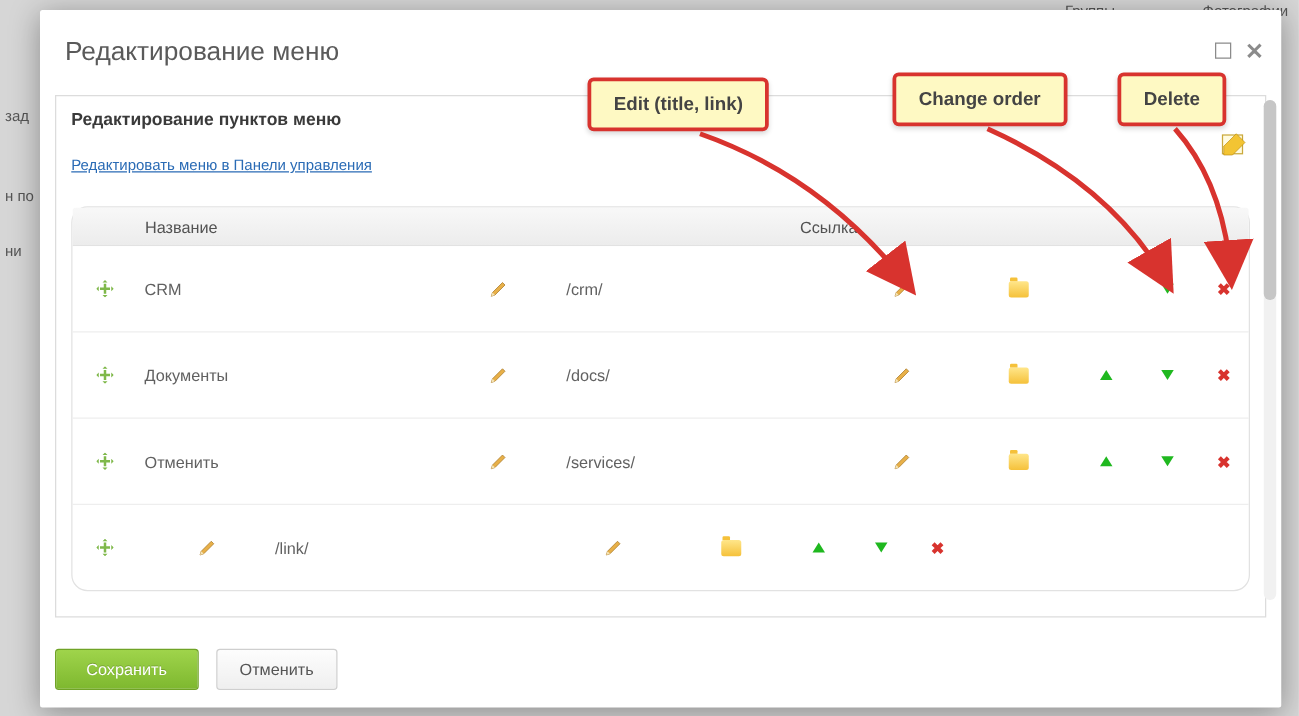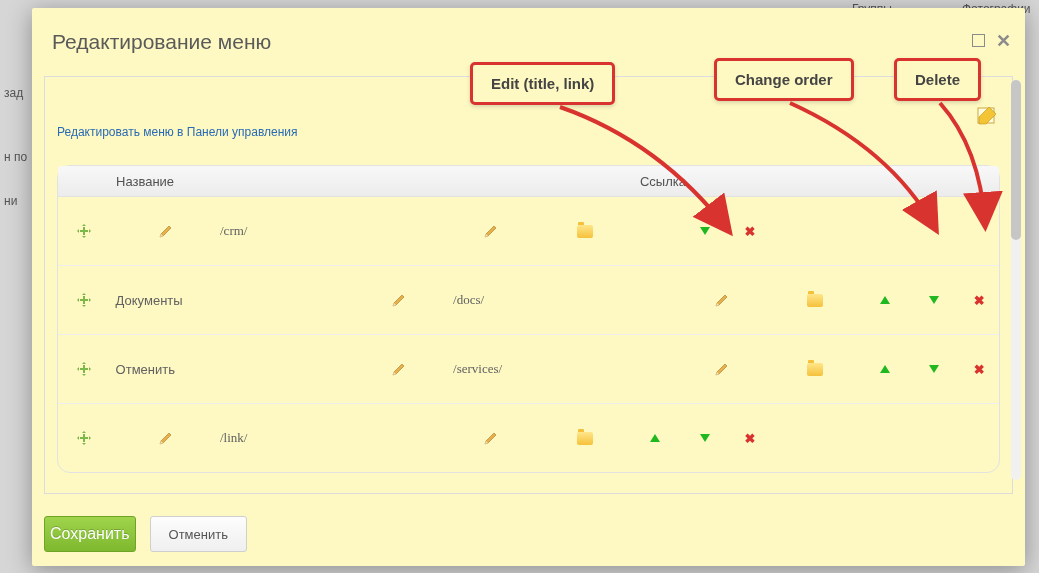--- a/index.html
+++ b/index.html
@@ -1,55 +1,55 @@
 <!DOCTYPE html>
 <html><head>
 <meta charset="utf-8">
 <style>
 html,body{margin:0;padding:0;font-family:Arial,Helvetica,sans-serif;font-size:13px;background:#e8e8e8;width:1039px;height:573px;overflow:hidden}
 .backdrop{position:absolute;inset:0;background:#d6d6d6}
 .bg-text{position:absolute;color:#555;font-size:12px}
-.dialog{position:absolute;left:32px;top:8px;width:993px;height:558px;background:#fef9c3;box-shadow:0 4px 24px rgba(0,0,0,.35);border-radius:2px}
+.dialog{position:absolute;left:32px;top:8px;width:993px;height:558px;background:#ffffff;box-shadow:0 4px 24px rgba(0,0,0,.35);border-radius:2px}
 .dlg-title{position:absolute;left:20px;top:22px;font-size:21px;color:#5a5a5a}
 .dlg-max{position:absolute;right:40px;top:26px;width:11px;height:11px;border:1.5px solid #8b8b8b;cursor:pointer}
 .dlg-close{position:absolute;right:14px;top:22px;font-size:18px;color:#8b8b8b;cursor:pointer;font-weight:bold}
 .inner{position:absolute;left:12px;top:68px;right:12px;bottom:72px;border:1px solid #dcdcdc;overflow:hidden}
 .scrollbar{position:absolute;right:4px;top:72px;width:10px;height:400px}
 .sb-track{position:absolute;inset:0;background:#f1f1f1;border-radius:5px}
 .sb-thumb{position:absolute;left:0;right:0;top:0;height:160px;background:#c6c6c6;border-radius:5px}
 .sect-title{position:absolute;left:12px;top:10px;font-weight:bold;font-size:14px;color:#3a3a3a}
 .sect-sub{position:absolute;left:12px;top:32px;font-size:12px;color:#6a6a6a}
-.sect-link{position:absolute;left:12px;top:48px;font-size:12px;color:#2a6bb5;cursor:pointer}
+.sect-link{position:absolute;left:12px;top:48px;font-size:12px;color:#2a6bb5;text-decoration:underline;cursor:pointer}
 .notepad{position:absolute;right:14px;top:28px;width:22px;height:20px;cursor:pointer}
 .tbl{position:absolute;left:12px;right:12px;top:88px;border:1px solid #e2e2e2;border-radius:13px}
 .thead{display:flex;height:30px;background:linear-gradient(#f8f8f8,#ececec);border-bottom:1px solid #e2e2e2;border-radius:3px 3px 0 0;align-items:center;color:#525252;font-size:13px}
 .th-move{width:52px}
 .th-name{width:270px;padding-left:6px}
 .th-link{width:300px;text-align:right}
 .trow{display:flex;height:68px;align-items:center;border-bottom:1px solid #eee;color:#616161}
 .trow:last-child{border-bottom:none}
 .c-move{width:52px;display:flex;justify-content:center}
 .c-name{width:230px;padding-left:6px}
 .c-edit1{width:110px;display:flex;justify-content:center}
-.c-link{width:220px;font-family:Liberation Serif, serif}
+.c-link{width:220px;font-family:Liberation Sans, sans-serif}
 .c-edit2{width:100px;display:flex;justify-content:center}
 .c-fold{width:90px;display:flex;justify-content:center}
 .c-up{width:50px;display:flex;justify-content:center}
 .c-dn{width:50px;display:flex;justify-content:center}
 .c-del{width:40px;display:flex;justify-content:center}
 .move-handle{width:14px;height:14px;cursor:move}
 .pencil{width:15px;height:15px;cursor:pointer}
 .folder{width:16px;height:13px;background:linear-gradient(#ffe68a,#f5c13a);border-radius:2px;position:relative;cursor:pointer}
 .folder:before{content:"";position:absolute;top:-3px;left:1px;width:6px;height:3px;background:#f5c13a;border-radius:1px 1px 0 0}
 .arr{width:0;height:0;border-left:5px solid transparent;border-right:5px solid transparent;cursor:pointer}
 .arr.up{border-bottom:8px solid #1fb81f}
 .arr.dn{border-top:8px solid #1fb81f}
 .xdel{color:#d8332e;font-weight:bold;font-size:13px;cursor:pointer}
 .footer{position:absolute;left:12px;bottom:14px;display:flex;gap:14px}
-.btn-save{background:linear-gradient(#9fd44b,#7eb82f);color:#fff;border:1px solid #6fa326;padding:8px 5px;border-radius:3px;font-size:16px;cursor:pointer;text-shadow:0 -1px 0 rgba(0,0,0,.2)}
+.btn-save{background:linear-gradient(#9fd44b,#7eb82f);color:#fff;border:1px solid #6fa326;padding:8px 24px;border-radius:3px;font-size:13px;cursor:pointer;text-shadow:0 -1px 0 rgba(0,0,0,.2)}
 .btn-cancel{background:linear-gradient(#fdfdfd,#efefef);color:#555;border:1px solid #cfcfcf;padding:8px 18px;border-radius:3px;font-size:13px;cursor:pointer}
 .callout{position:absolute;background:#fef9c3;border:3px solid #d8332e;border-radius:5px;padding:10px 18px;font-weight:bold;font-size:15px;color:#444;box-shadow:0 2px 4px rgba(0,0,0,.15)}
 svg.arrow-ann{position:absolute;pointer-events:none}
 </style>
 </head>
 <body>
 
 <div class="backdrop">
   <span class="bg-text" style="left:4px;top:86px">зад</span>
   <span class="bg-text" style="left:4px;top:150px">н по</span>
@@ -57,20 +57,21 @@
   <span class="bg-text" style="left:852px;top:2px">Группы</span>
   <span class="bg-text" style="left:962px;top:2px">Фотографии</span>
 </div>
 
 <div class="dialog">
   <div class="dlg-title">Редактирование меню</div>
   <div class="dlg-max"></div>
   <div class="dlg-close">✕</div>
 
   <div class="inner">
+    <div class="sect-title">Редактирование пунктов меню</div>
     <a class="sect-link">Редактировать меню в Панели управления</a>
     <div class="notepad">
       <svg viewBox="0 0 22 20">
           <rect x="2" y="3" width="16" height="15" fill="#fffbe0" stroke="#caa93c"></rect>
           <path d="M13 2 L20 9 L10 19 L3 19 L3 12 Z" fill="#f3c433" stroke="#b8860b" stroke-width="0.5"></path>
         </svg>
     </div>
 
     <div class="tbl">
       <div class="thead">
@@ -80,20 +81,21 @@
       </div>
       <div id="rows">
           <div class="trow">
             <div class="c-move">
               <span class="move-handle"><svg viewBox="0 0 14 14" width="14" height="14">
                   <path d="M7 0 L9 2 L5 2 Z M7 14 L5 12 L9 12 Z M0 7 L2 5 L2 9 Z M14 7 L12 9 L12 5 Z" fill="#7fb84a"></path>
                   <rect x="6" y="3" width="2" height="8" fill="#7fb84a"></rect>
                   <rect x="3" y="6" width="8" height="2" fill="#7fb84a"></rect>
                 </svg></span>
             </div>
+            <div class="c-name">CRM</div>
             <div class="c-edit1">
               <span class="pencil"><svg viewBox="0 0 15 15" width="15" height="15">
                   <path d="M2 13 L3 10 L11 2 L13 4 L5 12 Z" fill="#e8b048" stroke="#a8792a" stroke-width="0.6"></path>
                   <path d="M2 13 L3 10 L5 12 Z" fill="#f5e4b5"></path>
                 </svg></span>
             </div>
             <div class="c-link">/crm/</div>
             <div class="c-edit2">
               <span class="pencil"><svg viewBox="0 0 15 15" width="15" height="15">
                   <path d="M2 13 L3 10 L11 2 L13 4 L5 12 Z" fill="#e8b048" stroke="#a8792a" stroke-width="0.6"></path>

